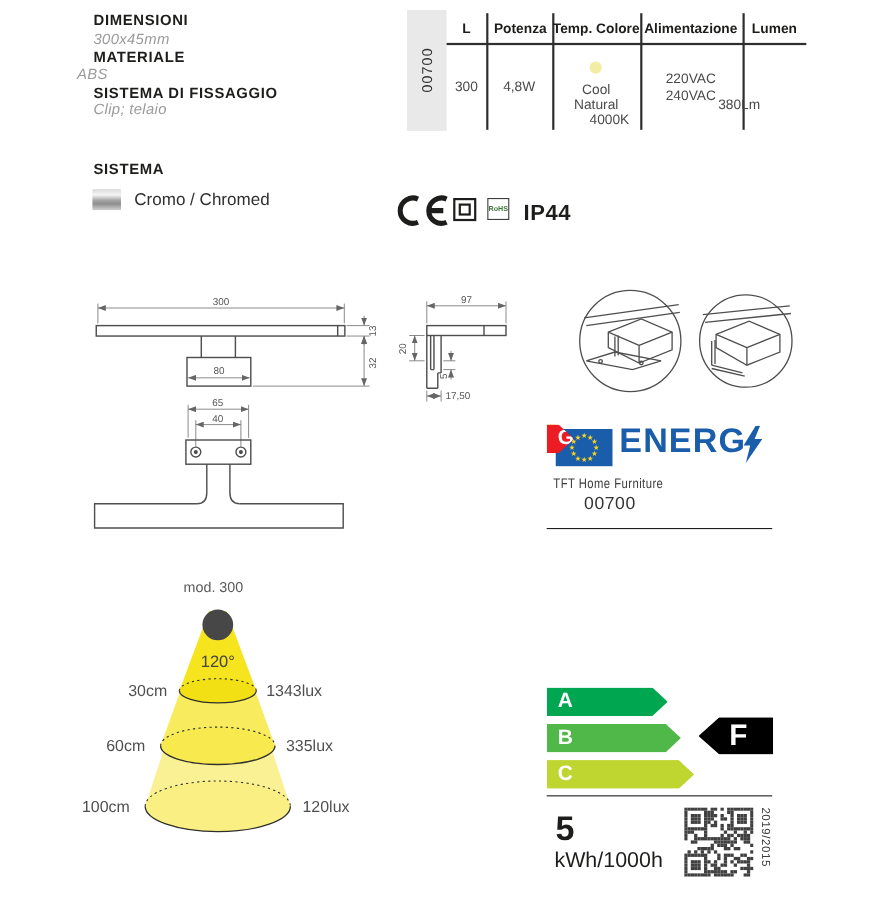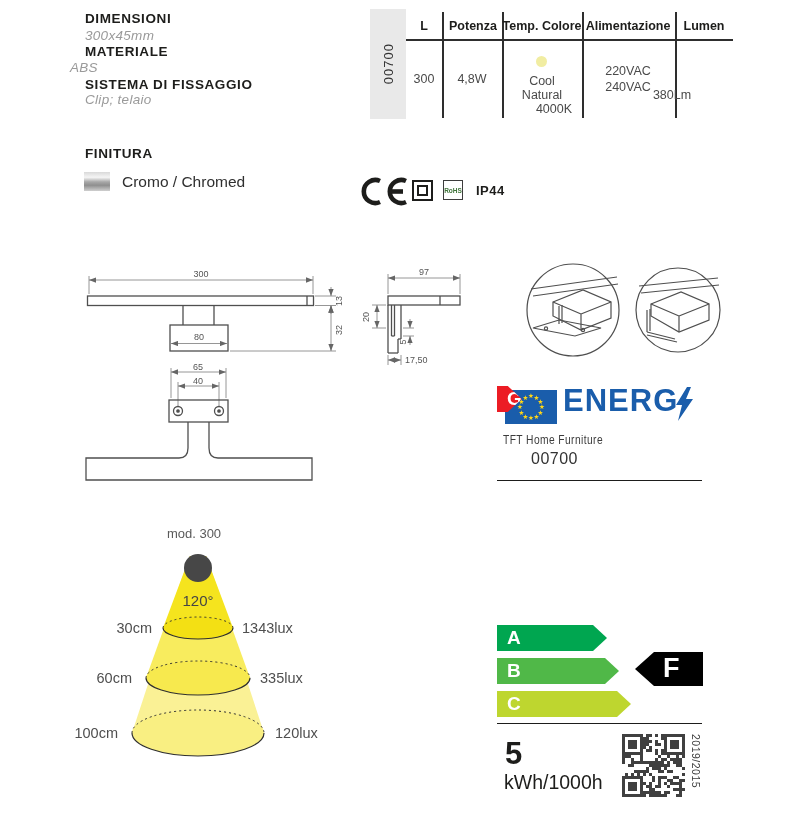--- a/index.html
+++ b/index.html
@@ -15,21 +15,21 @@
   .band span{writing-mode:vertical-rl;transform:rotate(180deg);font-size:13px;color:#333;letter-spacing:1px;}
   .th{font-weight:bold;font-size:12.5px;color:#1d1d1b;}
   .td{font-size:12.5px;color:#4a4a4a;}
   .vline{position:absolute;width:1.5px;background:#2e2e2e;}
   .hline{position:absolute;height:1.5px;background:#2e2e2e;}
   .dot{position:absolute;width:11px;height:11px;border-radius:50%;}
   
   .swatch{position:absolute;width:26px;height:19px;background:linear-gradient(180deg,#d9d9d9 0%,#f5f5f5 28%,#a8a8a8 52%,#8f8f8f 70%,#cfcfcf 100%);}
   .finish-value{font-size:15.5px;color:#2f2f2f;}
   
-  .ip{font-weight:bold;font-size:13px;color:#1d1d1b;letter-spacing:.5px;}
+  .ip{font-weight:bold;font-size:20px;color:#1d1d1b;letter-spacing:.5px;}
   .sq-outer{position:absolute;width:17px;height:17px;border:2px solid #1d1d1b;}
   .sq-inner{position:absolute;left:3px;top:3px;width:7px;height:7px;border:2px solid #1d1d1b;}
   .rohs-box{position:absolute;width:18px;height:18px;border:1.5px solid #3c3c3c;display:flex;align-items:center;justify-content:center;}
   .rohs-box span{font-size:6.5px;font-weight:bold;color:#41753c;letter-spacing:0;}
   
   .energy{position:absolute;left:497px;top:386px;width:230px;height:452px;}
   .e-logo{position:absolute;left:66px;top:-3px;font-size:31px;font-weight:bold;letter-spacing:1px;}
   .e-brand{position:absolute;left:6px;top:47px;font-size:12.5px;color:#3c3c3c;transform:scaleX(.82);transform-origin:left;letter-spacing:.5px;}
   .e-model{position:absolute;left:34px;top:64px;font-size:16px;color:#333;letter-spacing:.5px;}
   .e-rule{position:absolute;left:0;width:205px;height:0;border-top:1.6px solid #1d1d1b;}
@@ -81,21 +81,21 @@
   <div class="tc td" style="left:424px;top:72px;">300</div>
   <div class="tc td" style="left:472px;top:72px;">4,8W</div>
   <div class="dot" style="left: 536px; top: 56px; background: rgb(241, 237, 162);"></div>
   <div class="tc td" style="left:542px;top:74px;">Cool</div>
   <div class="tc td" style="left:542px;top:88px;">Natural</div>
   <div class="tc td" style="left:542px;top:102px;margin-left:12px;">4000K</div>
   <div class="tc td" style="left:628px;top:64px;">220VAC</div>
   <div class="tc td" style="left:628px;top:80px;">240VAC</div>
   <div class="tc td" style="left:672px;top:72px;margin-top:16px;">380Lm</div>
 
-  <div class="abs spec-label" style="left:85px;top:146px;">FINITURA</div>
+  <div class="abs spec-label" style="left:85px;top:146px;">SISTEMA</div>
   <div class="swatch" style="left:84px;top:172px;"></div>
   <div class="abs finish-value" style="left:122px;top:173px;">Cromo / Chromed</div>
 
   <svg class="abs" style="left:361px;top:177px;" width="48" height="29" viewBox="0 0 48 29">
     <path d="M19,4 A11.5,11.5 0 1 0 19,25" stroke="#1d1d1b" stroke-width="4.6" fill="none"></path>
     <path d="M45,4 A11.5,11.5 0 1 0 45,25" stroke="#1d1d1b" stroke-width="4.6" fill="none"></path>
     <line x1="29" y1="14.5" x2="42" y2="14.5" stroke="#1d1d1b" stroke-width="4.6"></line>
   </svg>
   <div class="sq-outer" style="left:412px;top:180px;">
     <div class="sq-inner"></div>

